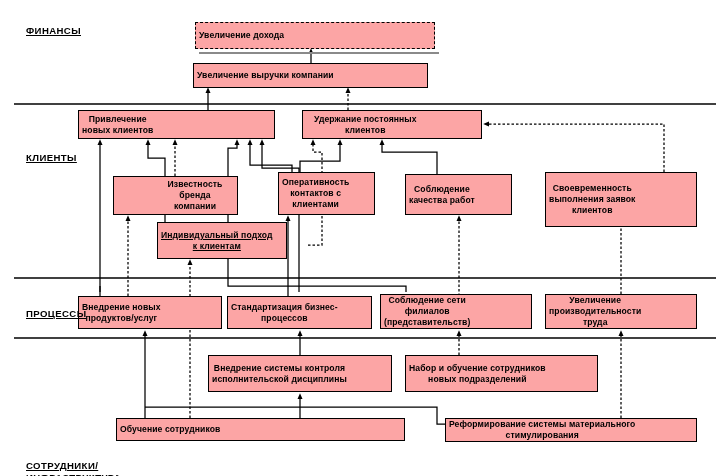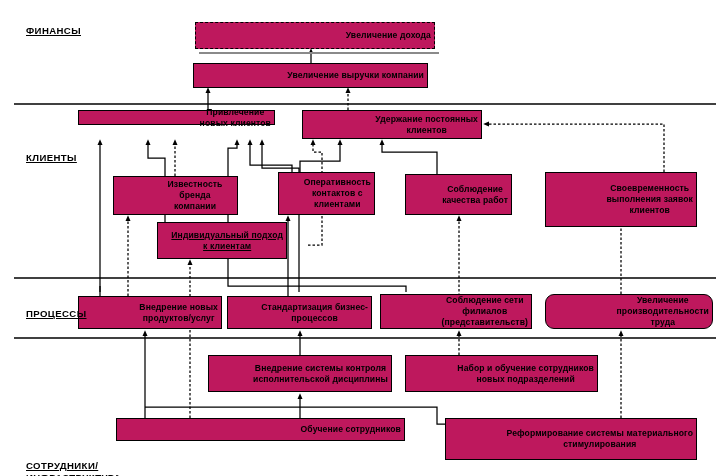--- a/index.html
+++ b/index.html
@@ -18,24 +18,24 @@
   #diagram-svg {
     position: absolute;
     top: 0; left: 0;
     width: 725px;
     height: 476px;
   }
   .node-box {
     position: absolute;
     box-sizing: border-box;
     border: 1.4px solid #000000;
-    background: #be185d;
+    background: #fca5a5;
     display: flex;
     align-items: center;
-    justify-content: flex-end;
+    justify-content: flex-start;
     text-align: center;
     z-index: 3;
   }
   .node-box.dashed-edge {
     border-style: dashed;
     border-width: 1.4px;
   }
   .node-label {
     font-weight: bold;
     font-size: 8.6px;
@@ -140,21 +140,21 @@
   <div class="shadow" style="left:436px; top:418px; width:2px; height:0px;"></div>
 
   <div class="node-box dashed-edge" style="left:195px; top:22px; width:240px; height:27px;">
     <span class="node-label">Увеличение дохода</span>
   </div>
 
   <div class="node-box" style="left:193px; top:63px; width:235px; height:25px;">
     <span class="node-label">Увеличение выручки компании</span>
   </div>
 
-  <div class="node-box" style="left:78px; top:110px; width:197px; height:15px;">
+  <div class="node-box" style="left:78px; top:110px; width:197px; height:29px;">
     <span class="node-label">Привлечение
 новых клиентов</span>
   </div>
 
   <div class="node-box" style="left:302px; top:110px; width:180px; height:29px;padding-left:8px;">
     <span class="node-label">Удержание постоянных
 клиентов</span>
   </div>
 
   <div class="node-box" style="left:113px; top:176px; width:125px; height:39px;padding-left:39px;">
@@ -193,41 +193,41 @@
     <span class="node-label">Стандартизация бизнес-
 процессов</span>
   </div>
 
   <div class="node-box" style="left:380px; top:294px; width:152px; height:35px;">
     <span class="node-label">Соблюдение сети
 филиалов
 (представительств)</span>
   </div>
 
-  <div class="node-box" style="left:545px; top:294px; width:168px; height:35px;border-radius:9px;">
+  <div class="node-box" style="left:545px; top:294px; width:152px; height:35px;">
     <span class="node-label">Увеличение
 производительности
 труда</span>
   </div>
 
   <div class="node-box" style="left:208px; top:355px; width:184px; height:37px;">
     <span class="node-label">Внедрение системы контроля
 исполнительской дисциплины</span>
   </div>
 
   <div class="node-box" style="left:405px; top:355px; width:193px; height:37px;">
     <span class="node-label">Набор и обучение сотрудников
 новых подразделений</span>
   </div>
 
   <div class="node-box" style="left:76px; top:418px; width:289px; height:23px;margin-left:40px;">
     <span class="node-label">Обучение сотрудников</span>
   </div>
 
-  <div class="node-box" style="left:445px; top:418px; width:252px; height:42px;">
+  <div class="node-box" style="left:445px; top:418px; width:252px; height:24px;">
     <span class="node-label">Реформирование системы материального
 стимулирования</span>
   </div>
 
   <div class="perspective-label" style="left:26px; top:25px;">ФИНАНСЫ</div>
 
   <div class="perspective-label" style="left:26px; top:152px;">КЛИЕНТЫ</div>
 
   <div class="perspective-label" style="left:26px; top:308px;">ПРОЦЕССЫ</div>
 

